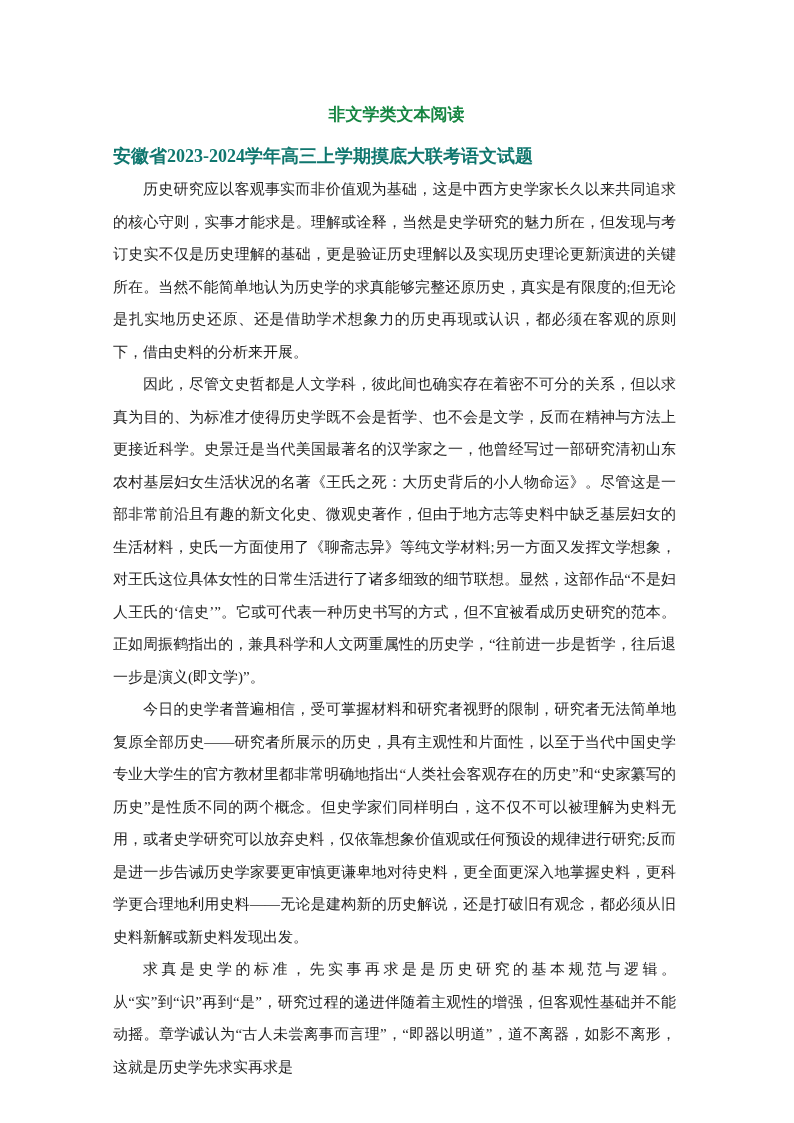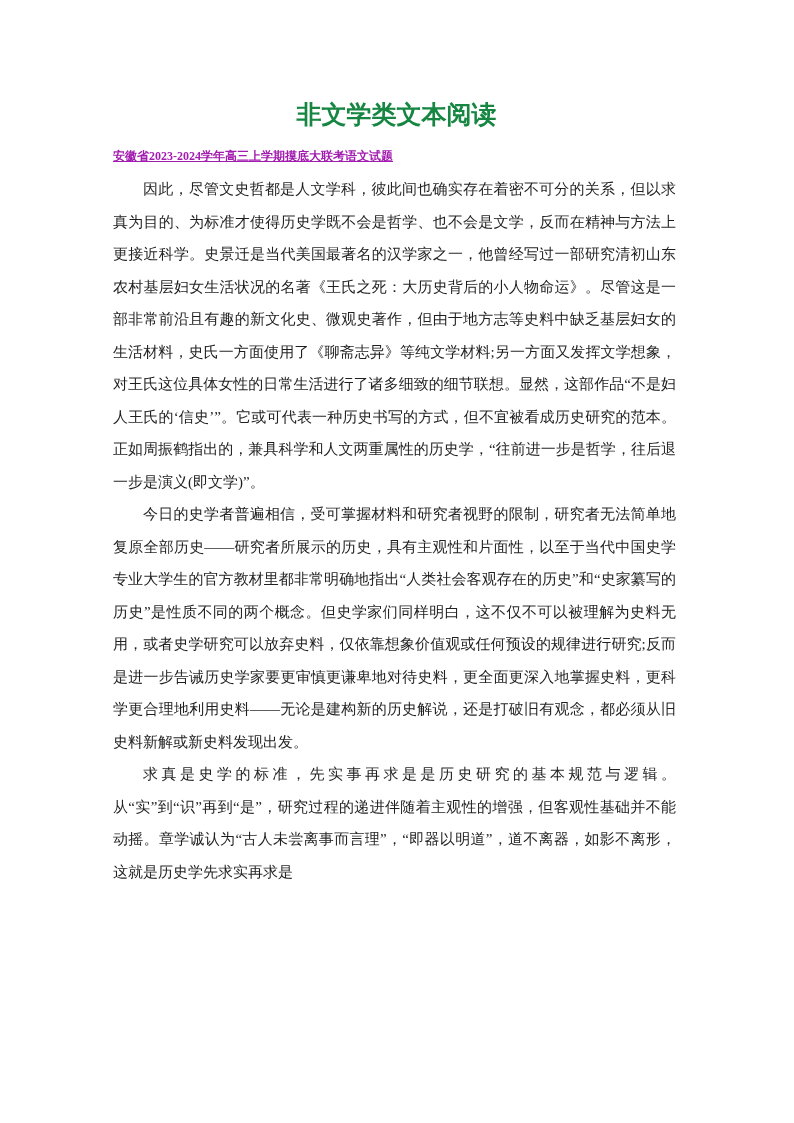--- a/index.html
+++ b/index.html
@@ -14,33 +14,32 @@
     background: #ffffff;
     box-sizing: border-box;
     padding: 101px 114px 0 113px;
     font-family: "Liberation Serif", "DejaVu Serif", serif;
     color: #1f1f1f;
     overflow: hidden;
   }
   .doc-title {
     margin: 0;
     text-align: center;
-    font-size: 25px;
+    font-size: 17px;
     line-height: 27px;
     font-weight: bold;
     color: #168642;
   }
   .doc-subtitle {
     margin: 17px 0 0 0;
     text-align: left;
-    font-size: 12px;
+    font-size: 18px;
     line-height: 22px;
     font-weight: bold;
-    color: #a21caf;
-    text-decoration: underline;
+    color: #0f766e;
   }
   .doc-body {
     margin-top: 6px;
     width: 563px;
     font-size: 15px;
     line-height: 32.5px;
   }
   .line {
     margin: 0;
     text-align: left;
@@ -57,20 +56,21 @@
 
 <div class="page">
   <h1 class="doc-title">非文学类文本阅读</h1>
 
   <h2 class="doc-subtitle">安徽省2023-2024学年高三上学期摸底大联考语文试题</h2>
 
   <div class="doc-body">
 
 
 
+    <p class="para">历史研究应以客观事实而非价值观为基础，这是中西方史学家长久以来共同追求的核心守则，实事才能求是。理解或诠释，当然是史学研究的魅力所在，但发现与考订史实不仅是历史理解的基础，更是验证历史理解以及实现历史理论更新演进的关键所在。当然不能简单地认为历史学的求真能够完整还原历史，真实是有限度的;但无论是扎实地历史还原、还是借助学术想象力的历史再现或认识，都必须在客观的原则下，借由史料的分析来开展。</p>
 
     <p class="para">因此，尽管文史哲都是人文学科，彼此间也确实存在着密不可分的关系，但以求真为目的、为标准才使得历史学既不会是哲学、也不会是文学，反而在精神与方法上更接近科学。史景迁是当代美国最著名的汉学家之一，他曾经写过一部研究清初山东农村基层妇女生活状况的名著《王氏之死：大历史背后的小人物命运》。尽管这是一部非常前沿且有趣的新文化史、微观史著作，但由于地方志等史料中缺乏基层妇女的生活材料，史氏一方面使用了《聊斋志异》等纯文学材料;另一方面又发挥文学想象，对王氏这位具体女性的日常生活进行了诸多细致的细节联想。显然，这部作品“不是妇人王氏的‘信史’”。它或可代表一种历史书写的方式，但不宜被看成历史研究的范本。正如周振鹤指出的，兼具科学和人文两重属性的历史学，“往前进一步是哲学，往后退一步是演义(即文学)”。</p>
 
     <p class="para">今日的史学者普遍相信，受可掌握材料和研究者视野的限制，研究者无法简单地复原全部历史——研究者所展示的历史，具有主观性和片面性，以至于当代中国史学专业大学生的官方教材里都非常明确地指出“人类社会客观存在的历史”和“史家纂写的历史”是性质不同的两个概念。但史学家们同样明白，这不仅不可以被理解为史料无用，或者史学研究可以放弃史料，仅依靠想象价值观或任何预设的规律进行研究;反而是进一步告诫历史学家要更审慎更谦卑地对待史料，更全面更深入地掌握史料，更科学更合理地利用史料——无论是建构新的历史解说，还是打破旧有观念，都必须从旧史料新解或新史料发现出发。</p>
 
     <p class="para">求真是史学的标准，先实事再求是是历史研究的基本规范与逻辑。从“实”到“识”再到“是”，研究过程的递进伴随着主观性的增强，但客观性基础并不能动摇。章学诚认为“古人未尝离事而言理”，“即器以明道”，道不离器，如影不离形，这就是历史学先求实再求是</p>
   </div>
 </div>
 
 </body></html>

